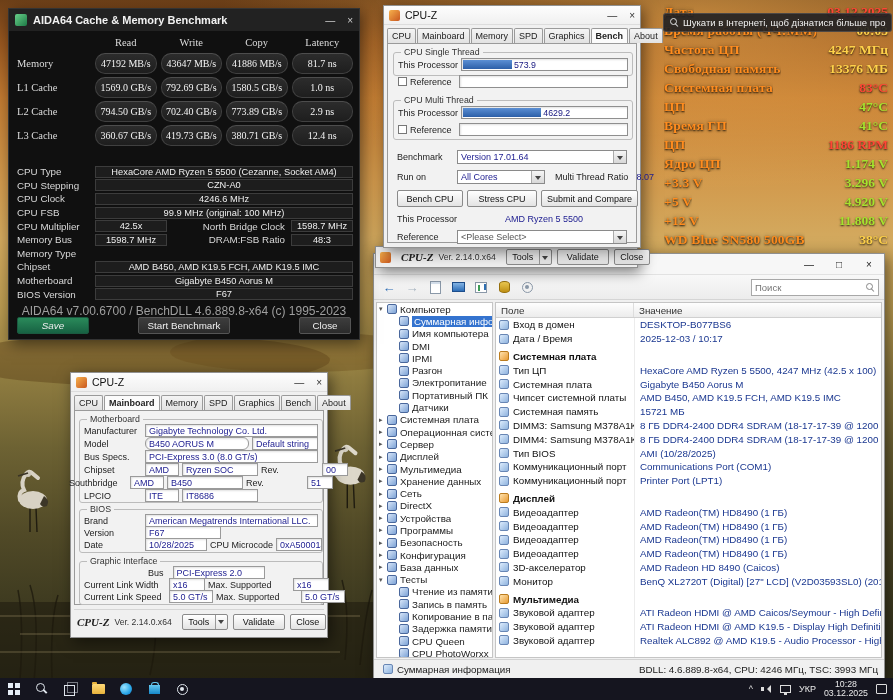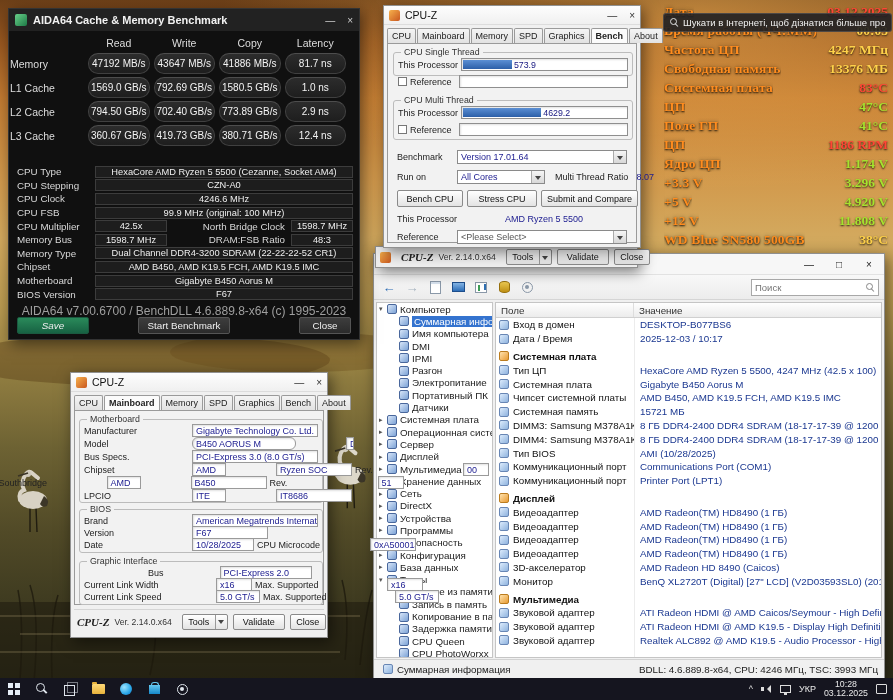--- a/index.html
+++ b/index.html
@@ -21,21 +21,21 @@
 .mag::before{content:"";position:absolute;width:5px;height:5px;border:1.2px solid #ddd;border-radius:50%;left:0;top:0;}
 .mag::after{content:"";position:absolute;width:1.2px;height:4px;background:#ddd;left:6px;top:5.4px;transform:rotate(-45deg);}
 .mag.dark::before{border-color:#888;}
 .mag.dark::after{background:#888;}
 
 
 .aida-bench{left:8px;top:8px;width:352px;height:332px;background:#101010;border:1px solid #333;z-index:12;color:#e8e8e8;}
 .ab-title{height:22px;background:#222;display:flex;align-items:center;padding:0 6px;font-size:11px;font-weight:bold;color:#f2f2f2;}
 .ab-appicon{width:12px;height:12px;border-radius:2px;background:linear-gradient(135deg,#69d08a,#1d7a46);margin-right:6px;flex:none;}
 .ab-caption{margin-left:auto;display:flex;gap:12px;font-size:10px;color:#cfcfcf;font-weight:normal;}
-.ab-table{position:absolute;left:1px;top:28px;width:336px;display:grid;grid-template-columns:74px repeat(4,1fr);gap:3px 4px;align-items:center;}
+.ab-table{position:absolute;left:8px;top:28px;width:336px;display:grid;grid-template-columns:74px repeat(4,1fr);gap:3px 4px;align-items:center;font-family:Liberation Serif, serif;}
 .ab-colhead{font-size:10.5px;color:#ddd;text-align:center;height:13px;}
 .ab-corner{height:13px;}
 .ab-rowlabel{font-size:10.5px;color:#ddd;}
 .ab-box{height:21px;background:linear-gradient(#2c2c2c,#1e1e1e);border:1px solid #404040;border-top-color:#4d4d4d;border-radius:10px;display:flex;align-items:center;justify-content:center;font-size:10px;color:#f3f3f3;white-space:nowrap;overflow:hidden;}
 .ab-info{position:absolute;left:8px;top:156px;width:336px;}
 .info-row{display:flex;align-items:center;height:13.6px;}
 .info-row .il{flex:0 0 78px;font-size:9.8px;color:#d8d8d8;white-space:nowrap;}
 .info-row .iv{flex:1;height:12px;background:#1d1d1d;border:1px solid #3c3c3c;display:flex;align-items:center;justify-content:center;font-size:9.3px;color:#efefef;white-space:nowrap;overflow:hidden;}
 .info-row.split .v1{flex:0 0 72px;}
 .info-row.split .l2{flex:1;text-align:right;padding-right:6px;font-size:9.8px;color:#d8d8d8;display:block;}
@@ -52,21 +52,21 @@
 .cz-title{height:19px;background:linear-gradient(#fdfdfd,#f0f0f0);display:flex;align-items:center;padding:0 5px;border-bottom:1px solid #dcdcdc;}
 .cz-icon{width:11px;height:11px;border-radius:2px;background:linear-gradient(135deg,#f6b14d,#c9571f);margin-right:5px;flex:none;}
 .cz-title-text{font-size:10.5px;color:#111;}
 .cz-caption{margin-left:auto;display:flex;gap:12px;color:#333;font-size:10px;}
 .cz-tabs{display:flex;padding:3px 3px 0;height:18px;}
 .tab{border:1px solid #9a9a9a;border-bottom:none;background:linear-gradient(#f4f4f4,#e2e2e2);padding:2px 4px 0;font-size:9px;color:#222;margin-right:1px;border-radius:2px 2px 0 0;white-space:nowrap;}
 .tab.active{background:#fbfbfb;font-weight:bold;}
 .cz-page{position:absolute;left:3px;right:3px;border:1px solid #9a9a9a;background:#f2f2f2;}
 .lbl{font-size:9px;color:#222;white-space:nowrap;}
 .navy{color:#1b1b8f;font-size:9px;white-space:nowrap;}
-.field{height:13px;background:#fff;border:1px solid #9a9a9a;box-shadow:inset 1px 1px 2px rgba(0,0,0,.12);display:flex;align-items:center;padding:0 3px;font-size:9px;color:#1b1b8f;white-space:nowrap;overflow:hidden;margin-left:47px;}
+.field{height:13px;background:#fff;border:1px solid #9a9a9a;box-shadow:inset 1px 1px 2px rgba(0,0,0,.12);display:flex;align-items:center;padding:0 3px;font-size:9px;color:#1b1b8f;white-space:nowrap;overflow:hidden;}
 .combo{height:14px;background:#fff;border:1px solid #8a8a8a;display:flex;align-items:center;font-size:9px;color:#1b1b8f;}
 .combo .combo-text{flex:1;padding:0 3px;white-space:nowrap;overflow:hidden;}
 .combo.gray .combo-text{color:#555;}
 .combo .combo-arrow{width:13px;align-self:stretch;background:linear-gradient(#f5f5f5,#d8d8d8);border-left:1px solid #aaa;display:flex;align-items:center;justify-content:center;flex:none;}
 .combo .combo-arrow::before{content:"";border:3px solid transparent;border-top:4px solid #444;margin-top:4px;}
 .btn3d{height:17px;background:linear-gradient(#ffffff,#e3e3e3);border:1px solid #8a8a8a;border-radius:2px;display:flex;align-items:center;justify-content:center;font-size:9px;color:#111;}
 .chk{width:9px;height:9px;background:#fff;border:1px solid #777;flex:none;}
 .group{position:absolute;border:1px solid #bcbcbc;border-radius:3px;}
 .group-label{position:absolute;top:-6px;left:7px;background:#f2f2f2;padding:0 3px;font-size:8.8px;color:#333;}
 
@@ -278,21 +278,21 @@
         <span class="s-label">Системная плата</span>
         <span class="s-value" style="color: rgb(255, 70, 54);">83°C</span>
       </div>
 
       <div class="sensor-line">
         <span class="s-label">ЦП</span>
         <span class="s-value" style="color: rgb(166, 226, 46);">47°C</span>
       </div>
 
       <div class="sensor-line">
-        <span class="s-label">Поле ГП</span>
+        <span class="s-label">Время ГП</span>
         <span class="s-value" style="color: rgb(166, 226, 46);">41°C</span>
       </div>
 
       <div class="sensor-line">
         <span class="s-label">ЦП</span>
         <span class="s-value" style="color: rgb(255, 70, 54);">1186 RPM</span>
       </div>
 
       <div class="sensor-line">
         <span class="s-label">Ядро ЦП</span>
@@ -784,21 +784,20 @@
 
         <div class="info-row split">
           <span class="il">Memory Bus</span>
           <span class="iv v1">1598.7 MHz</span>
           <span class="il l2">DRAM:FSB Ratio</span>
           <span class="iv v2">48:3</span>
         </div>
 
         <div class="info-row single">
           <span class="il">Memory Type</span>
-          <span class="iv v1">Dual Channel DDR4-3200 SDRAM (22-22-22-52 CR1)</span>
 
         </div>
 
         <div class="info-row single">
           <span class="il">Chipset</span>
           <span class="iv v1">AMD B450, AMD K19.5 FCH, AMD K19.5 IMC</span>
 
         </div>
 
         <div class="info-row single">

